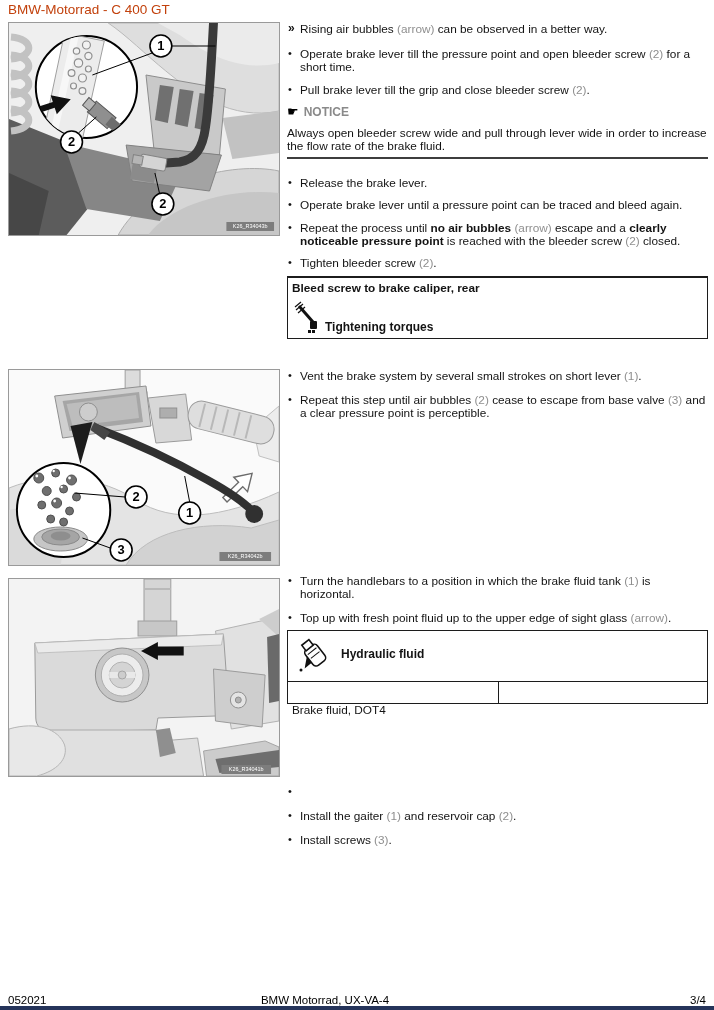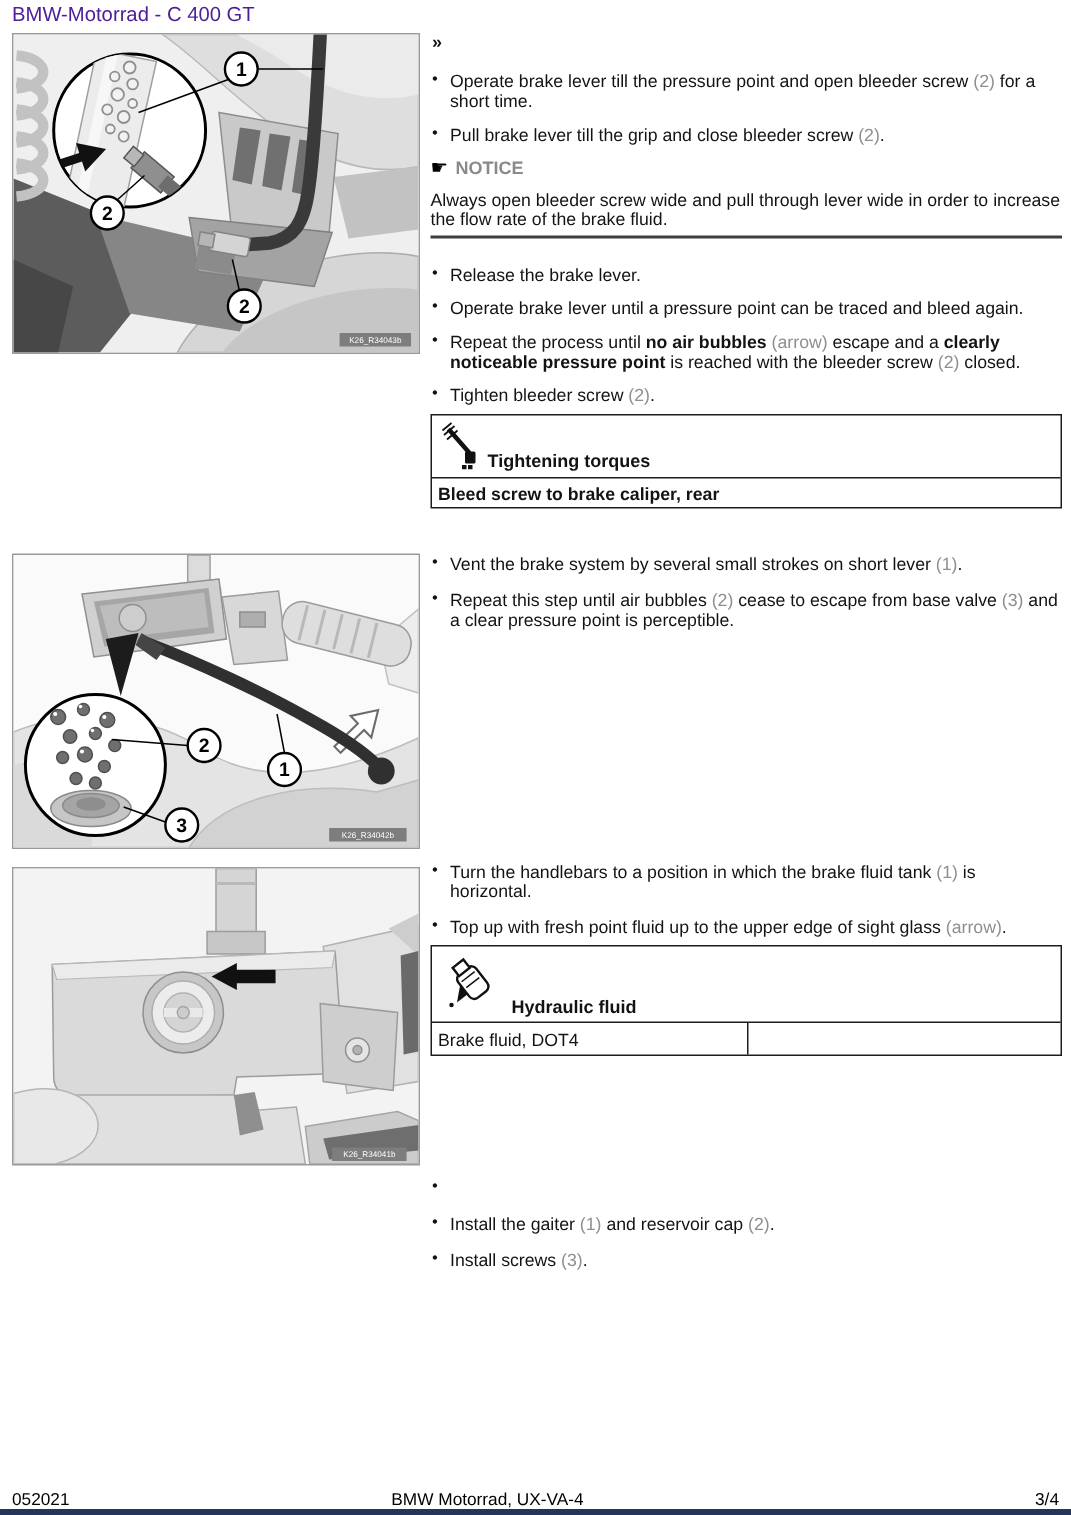--- a/index.html
+++ b/index.html
@@ -1,20 +1,20 @@
 <!DOCTYPE html>
 <html><head>
 <meta charset="utf-8">
 <style>
   html,body{margin:0;padding:0;}
   body{
     width:714px;height:1010px;position:relative;background:#ffffff;
     font-family:"Liberation Sans",sans-serif;color:#131313;overflow:hidden;
   }
-  .hdr{position:absolute;left:8px;top:2px;font-size:13.5px;color:#4c1d95;}
+  .hdr{position:absolute;left:8px;top:2px;font-size:13.5px;color:#c2410c;}
   
   .fig{position:absolute;left:8px;width:272px;border:1px solid #9a9a9a;background:#fff;box-sizing:border-box;}
   #fig1{top:22px;height:214px;}
   #fig2{top:369px;height:197px;}
   #fig3{top:578px;height:199px;}
   .fig svg{display:block;width:100%;height:100%;}
   .callout-num{font-size:13px;font-weight:bold;font-family:"Liberation Sans",sans-serif;}
   .figcode{font-size:5.5px;fill:#ffffff;font-family:"Liberation Sans",sans-serif;}
   
   .rcol{position:absolute;left:287px;top:0;width:421px;height:1010px;}
@@ -35,24 +35,24 @@
   .thead1 svg{position:absolute;left:5px;top:4px;}
   .ttitle{position:absolute;left:37px;bottom:4px;font-size:12px;font-weight:bold;}
   .tlabel{height:20px;border-top:1px solid #1c1c1c;font-weight:bold;font-size:11.8px;padding:3px 4px 0;}
   .tcells{height:19px;border-top:1px solid #1c1c1c;display:flex;}
   .tcells span{box-sizing:border-box;padding:3px 4px 0;font-size:11.8px;display:block;}
   .tc1{width:51%;}
   .tc2{width:29%;border-left:1px solid #1c1c1c;}
   .tc3{width:20%;border-left:1px solid #1c1c1c;}
   .fhead{height:50px;}
   .fhead svg{position:absolute;left:8px;top:5px;}
-  .ftitle{position:absolute;left:53px;bottom:3px;font-size:12px;font-weight:bold;}
+  .ftitle{position:absolute;left:53px;bottom:20px;font-size:12px;font-weight:bold;}
   .fcells{height:22px;border-top:1px solid #1c1c1c;display:flex;}
   .fcells span{box-sizing:border-box;padding:4px 4px 0;font-size:11.8px;display:block;}
-  .fc1{width:50%;}
+  .fc1{width:50%;margin-top:17px;}
   .fc2{width:50%;border-left:1px solid #1c1c1c;}
   
   .ftr{position:absolute;left:0;top:994px;width:714px;font-size:11.5px;color:#000;}
   .ftr .fl{position:absolute;left:8px;}
   .ftr .fc{position:absolute;left:0;width:650px;text-align:center;}
   .ftr .fr{position:absolute;right:8px;}
   .navybar{position:absolute;left:0;bottom:0;width:714px;height:4px;background:#25345a;}
 </style>
 </head>
 <body>
@@ -274,20 +274,21 @@
     <rect x="214" y="186" width="50" height="9" fill="#7d7d7d"></rect>
     <text class="figcode" x="239" y="192.5" text-anchor="middle">K26_R34041b</text>
   </g>
 </svg>
 </div>
 
 <div class="rcol">
 
   <div class="bullet" style="top:23px">
     <span class="mk res">»</span>
+    <span><span>Rising air bubbles </span><span class="seg-g">(arrow)</span><span> can be observed in a better way.</span></span>
   </div>
 
   <div class="bullet" style="top:48px">
     <span class="mk">•</span>
     <span><span>Operate brake lever till the pressure point and open bleeder screw </span><span class="seg-g">(2)</span><span> for a short time.</span></span>
   </div>
 
   <div class="bullet" style="top:84px">
     <span class="mk">•</span>
     <span><span>Pull brake lever till the grip and close bleeder screw </span><span class="seg-g">(2)</span><span>.</span></span>
@@ -315,35 +316,35 @@
     <span class="mk">•</span>
     <span><span>Repeat the process until </span><span class="seg-b">no air bubbles</span><span> </span><span class="seg-g">(arrow)</span><span> escape and a </span><span class="seg-b">clearly noticeable pressure point</span><span> is reached with the bleeder screw </span><span class="seg-g">(2)</span><span> closed.</span></span>
   </div>
 
   <div class="bullet" style="top:257px">
     <span class="mk">•</span>
     <span><span>Tighten bleeder screw </span><span class="seg-g">(2)</span><span>.</span></span>
   </div>
 
   <div class="tbox" style="top:276px">
+    <div class="trow tlabel">Bleed screw to brake caliper, rear</div>
     <div class="trow thead1">
       <svg width="30" height="32" viewBox="0 0 30 32">
         <line x1="6" y1="5" x2="20" y2="21" stroke="#111" stroke-width="3"></line>
         <g stroke="#111" stroke-width="1.2">
           <line x1="2" y1="6" x2="8" y2="1"></line>
             <line x1="3" y1="9" x2="10" y2="3"></line>
             <line x1="5" y1="12" x2="12" y2="6"></line>
         </g>
         <rect x="17" y="20" width="7" height="8" rx="1" fill="#111"></rect>
         <rect x="15" y="29" width="3" height="3" fill="#111"></rect>
         <rect x="19" y="29" width="3" height="3" fill="#111"></rect>
       </svg>
       <span class="ttitle">Tightening torques</span>
     </div>
-    <div class="trow tlabel">Bleed screw to brake caliper, rear</div>
   </div>
 
   <div class="bullet" style="top:370px">
     <span class="mk">•</span>
     <span><span>Vent the brake system by several small strokes on short lever </span><span class="seg-g">(1)</span><span>.</span></span>
   </div>
 
   <div class="bullet" style="top:394px">
     <span class="mk">•</span>
     <span><span>Repeat this step until air bubbles </span><span class="seg-g">(2)</span><span> cease to escape from base valve </span><span class="seg-g">(3)</span><span> and a clear pressure point is perceptible.</span></span>

